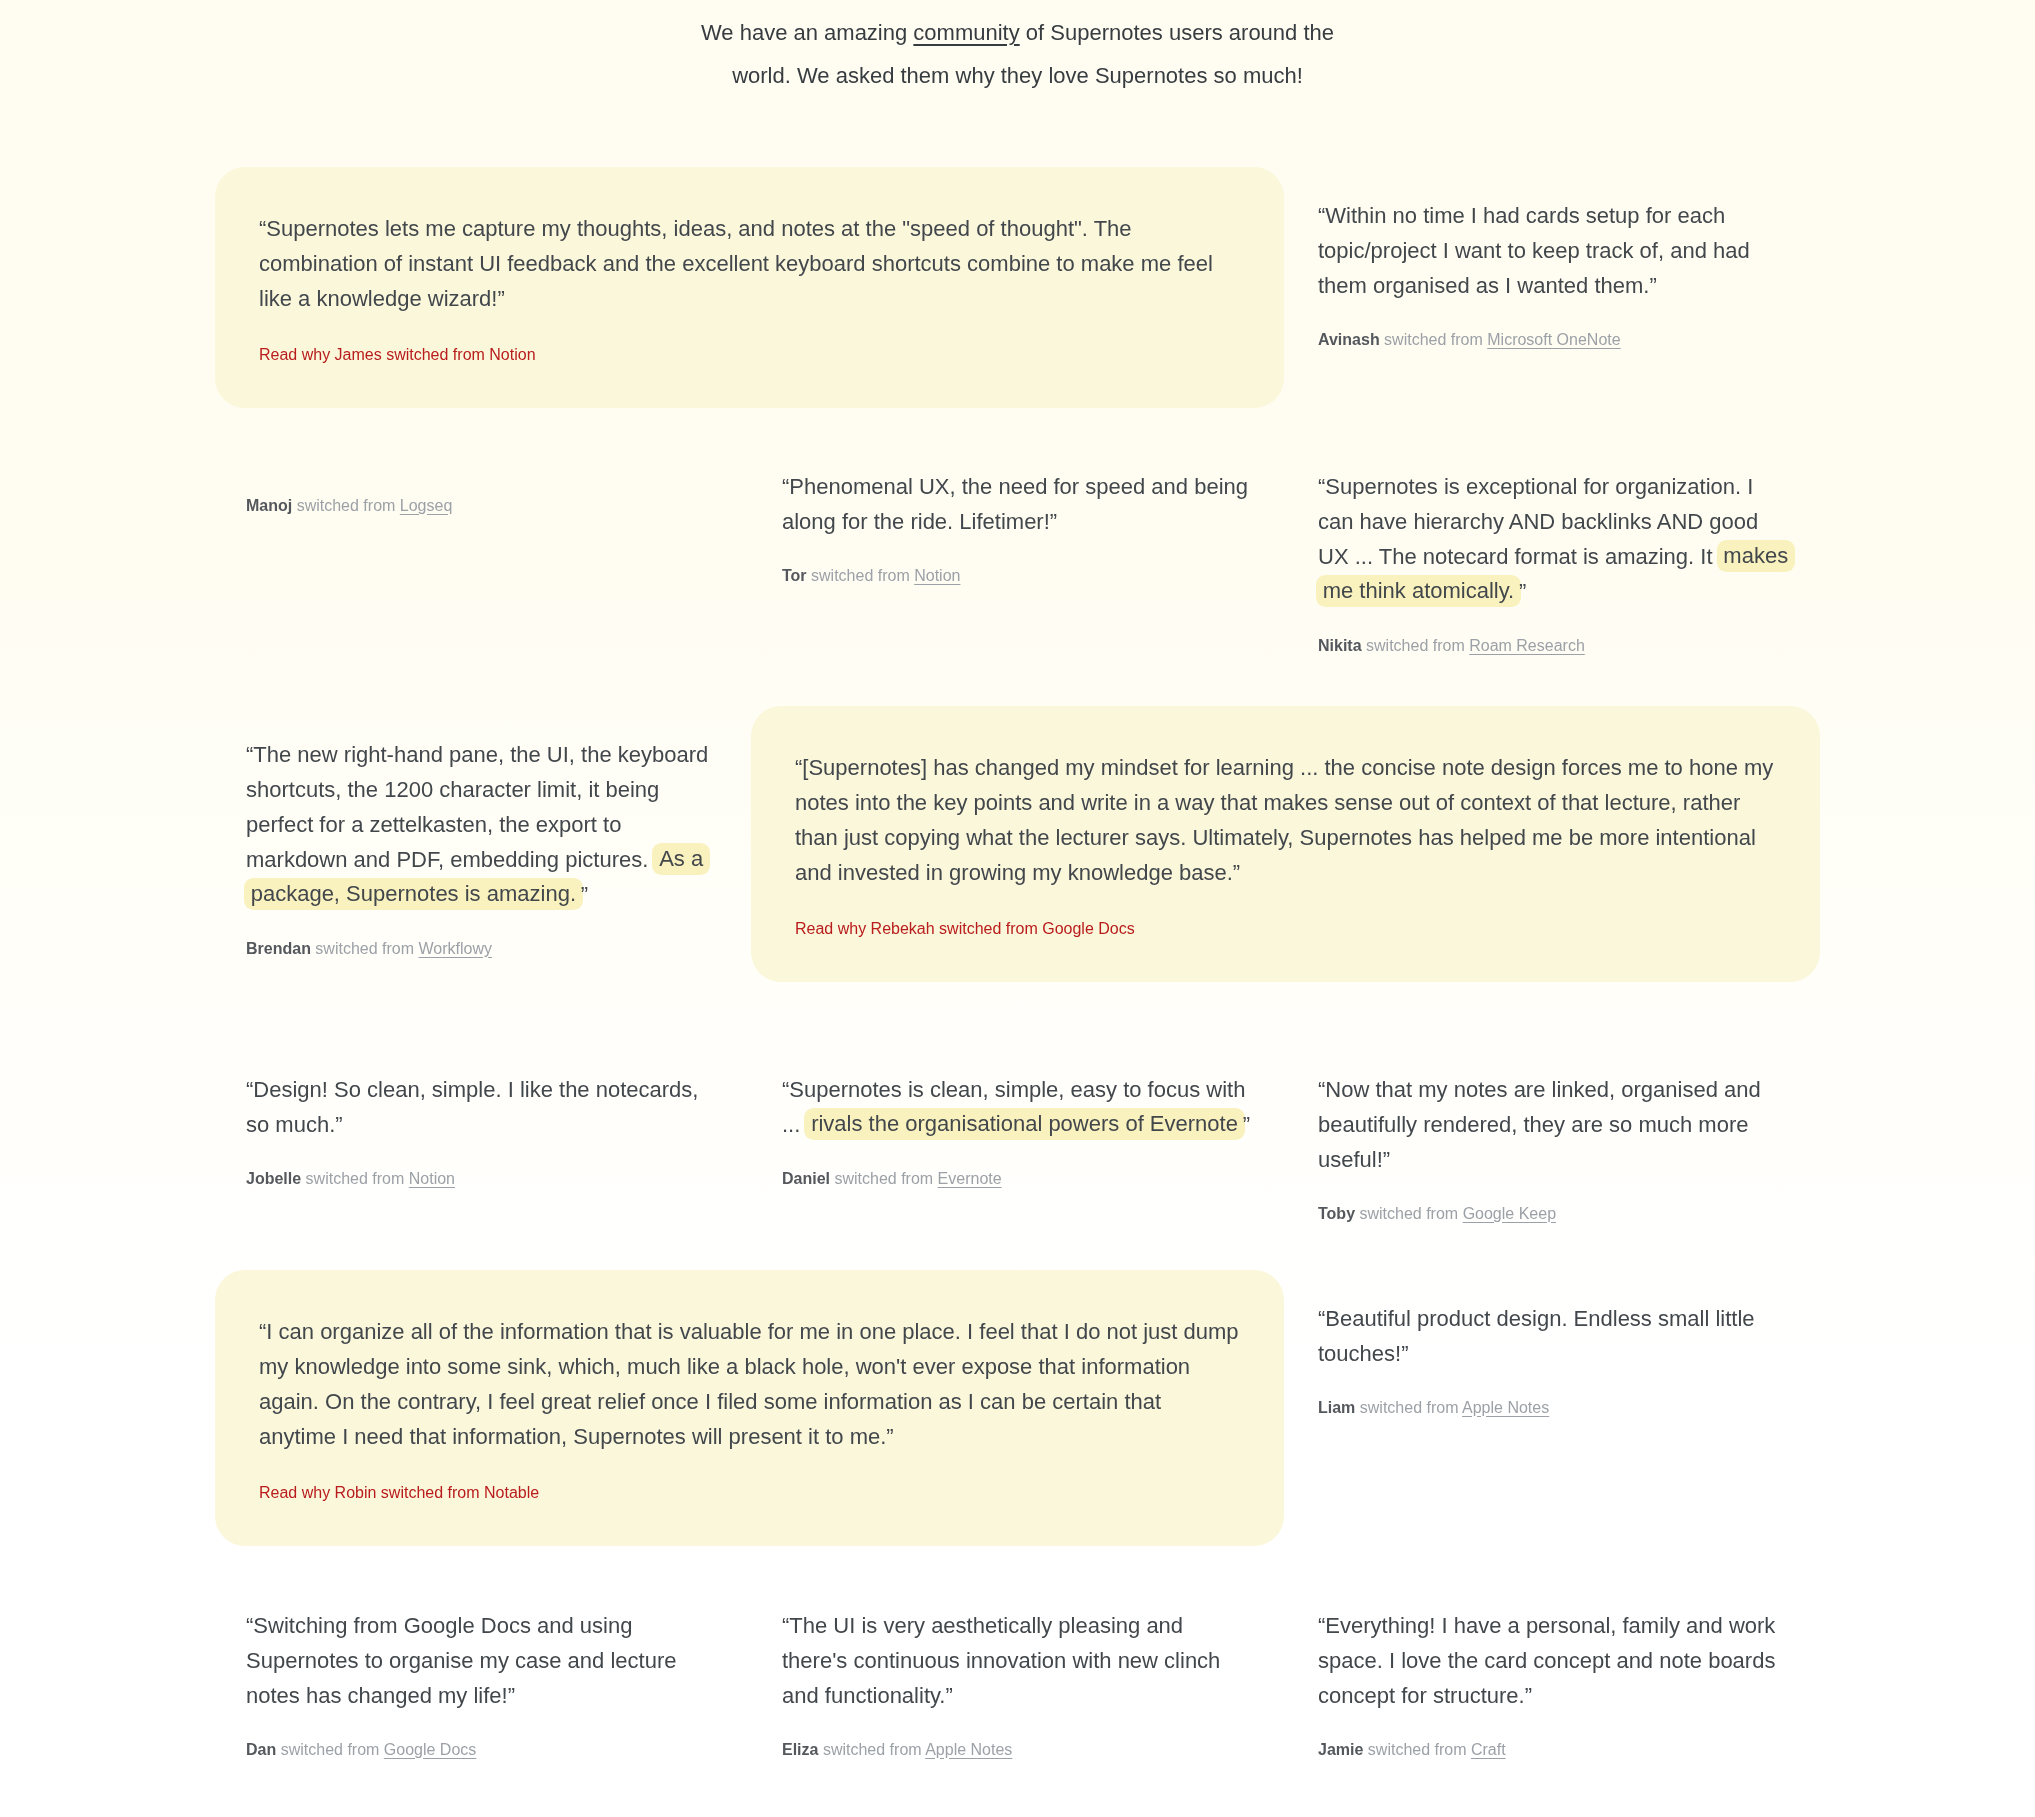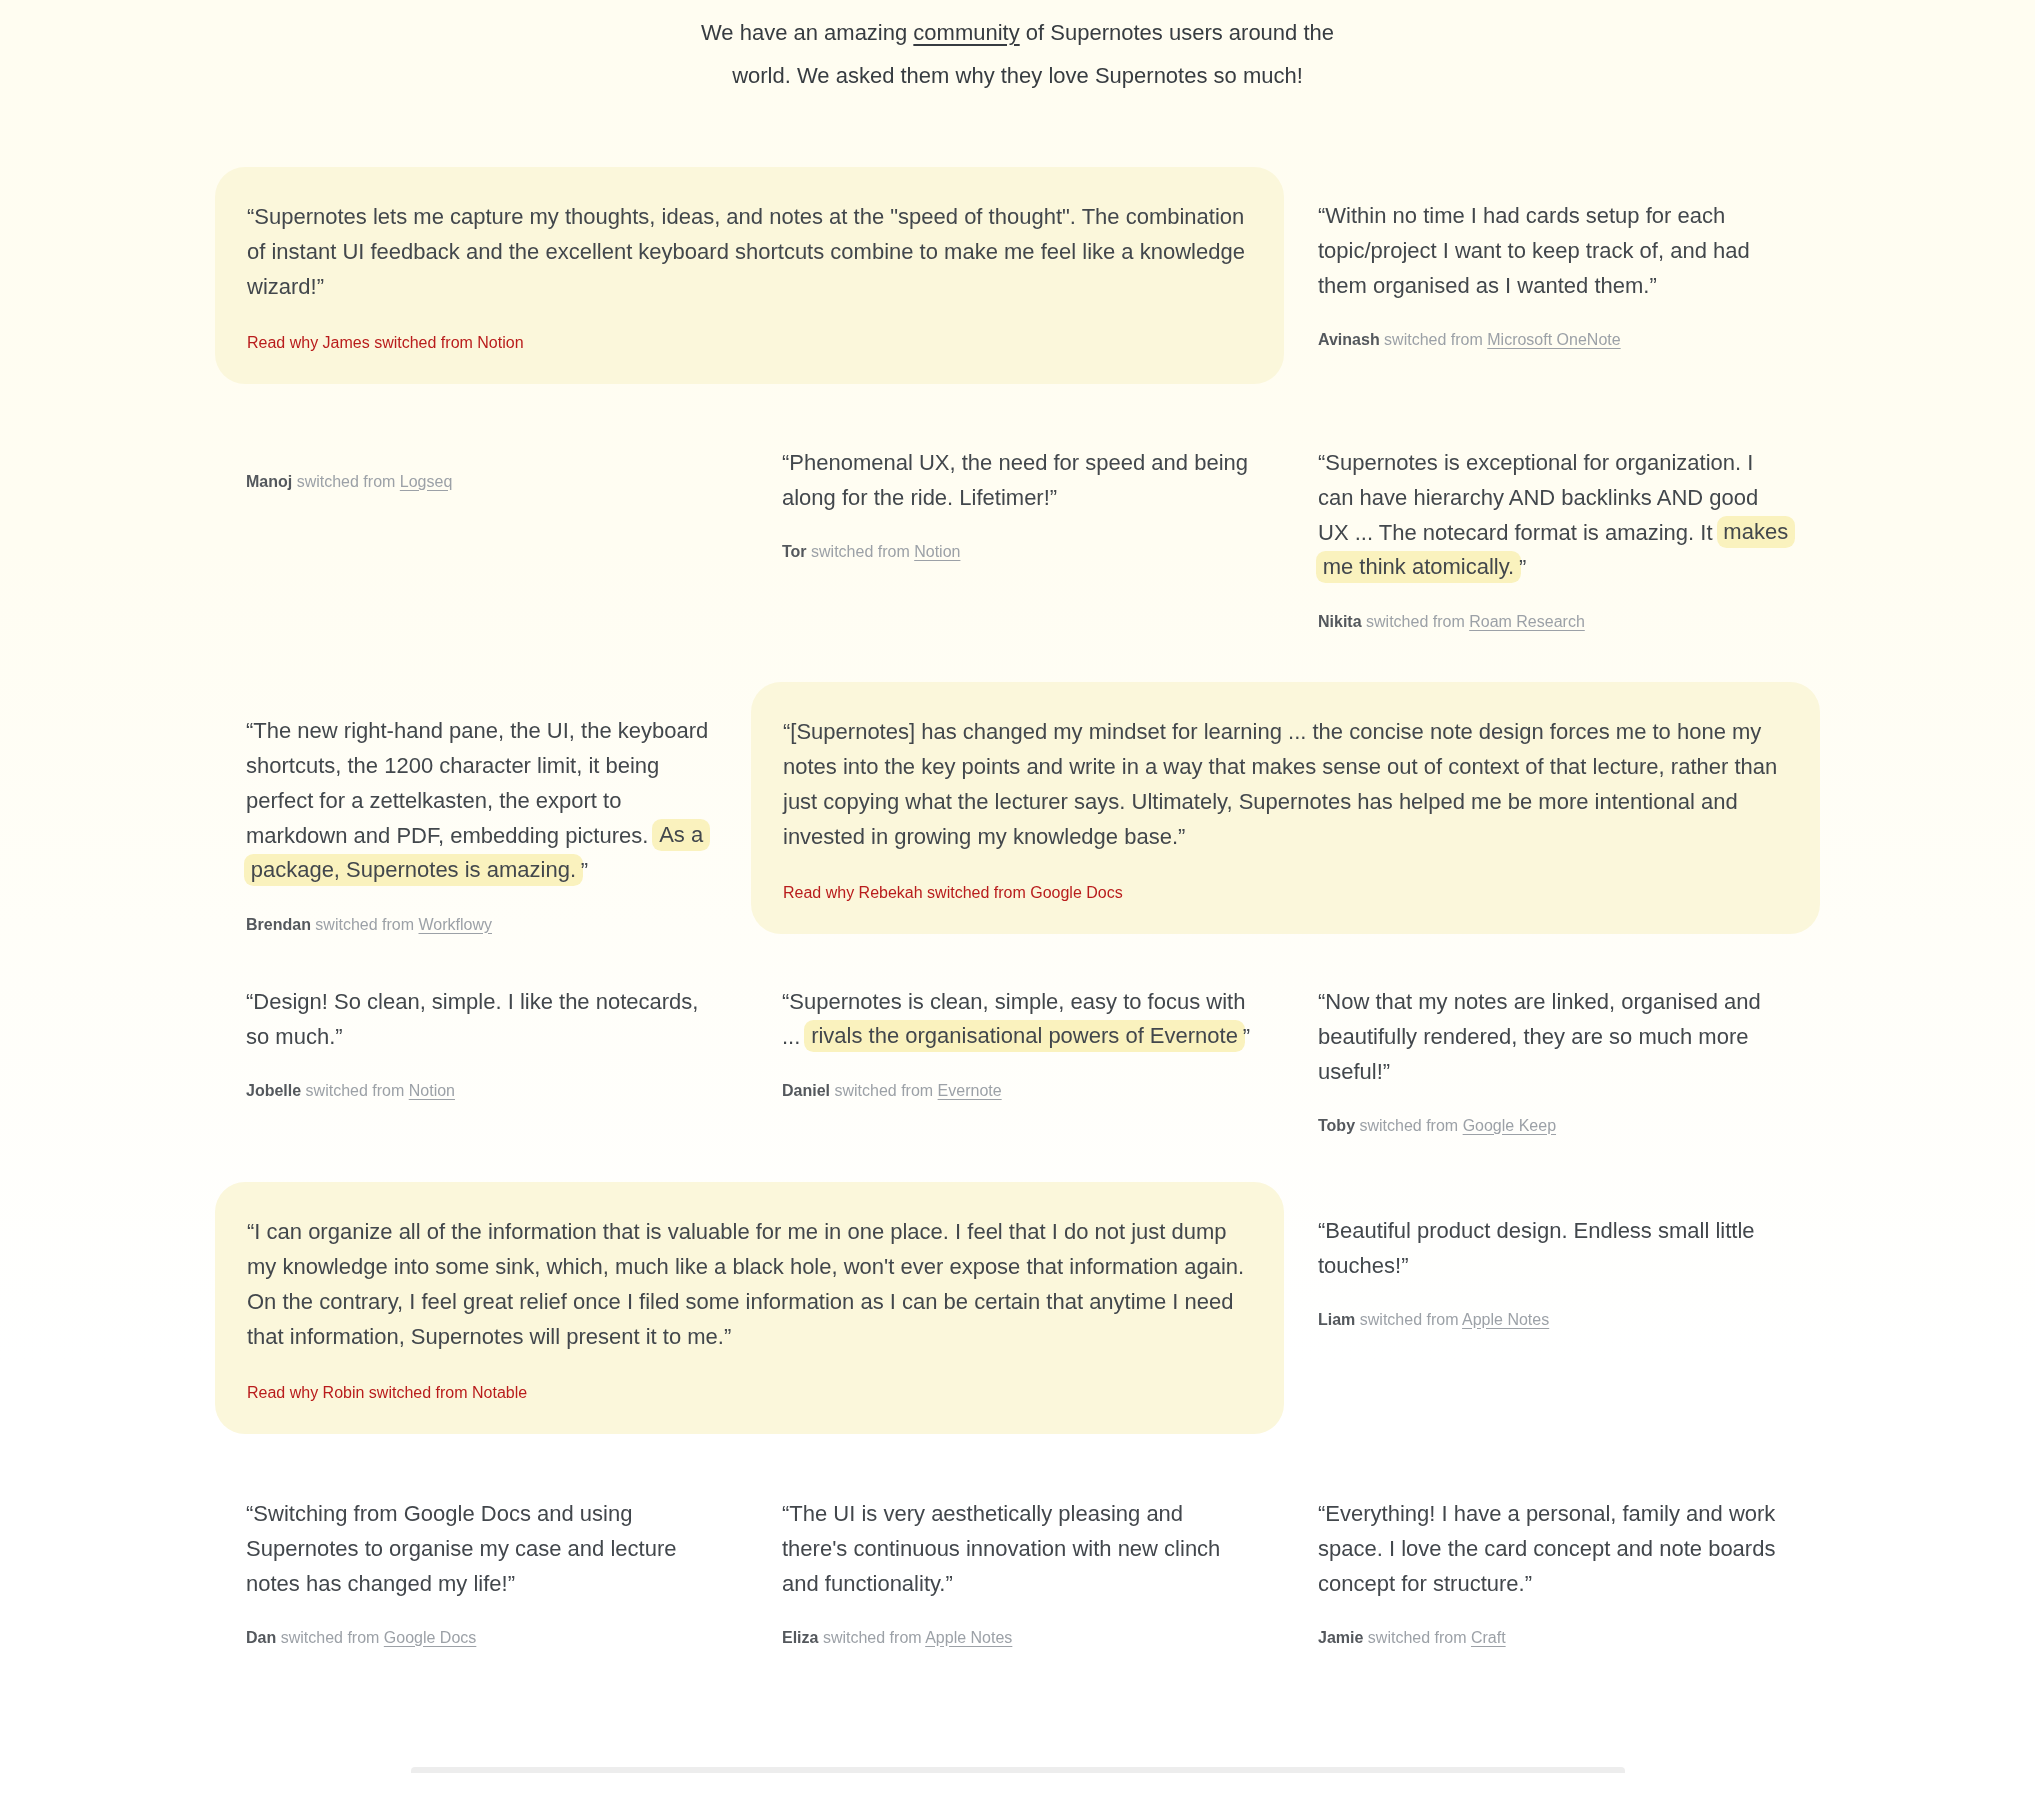--- a/index.html
+++ b/index.html
@@ -9,34 +9,34 @@
     font-family:"Liberation Sans",sans-serif;
   }
   .header{
     text-align:center;padding-top:10.8px;margin-bottom:70px;
     font-size:22px;line-height:43px;color:#373C41;
   }
   .community{color:inherit;text-decoration:underline;text-underline-offset:4px;cursor:pointer;}
   .row{display:grid;grid-template-columns:repeat(3,471px);column-gap:65px;justify-content:center;}
   .mb-r1{margin-bottom:61px;}
   .mb-r2{margin-bottom:51px;}
-  .mb-r3{margin-bottom:50px;}
+  .mb-r3{margin-bottom:90px;}
   .mb-r4{margin-bottom:47px;margin-top:24px;}
   .mb-r5{margin-bottom:62px;}
   .quote{margin:0;font-size:22px;line-height:35px;color:#42474C;}
   .attr{margin:28px 0 0;font-size:16px;color:#9CA1A7;}
   .name{color:#54585D;font-weight:700;}
   .source{color:#9CA1A7;text-decoration:underline;text-underline-offset:2.7px;cursor:pointer;}
   .read-why{margin:30px 0 0;font-size:16px;color:#b91c1c;cursor:pointer;}
   .hl{
     background:#FAF2BE;border-radius:9.4px;padding:3.4px 6.7px;margin:0 -2px;
     -webkit-box-decoration-break:clone;box-decoration-break:clone;
   }
   .featured{
-    background:#FBF7DB;border-radius:30px;padding:32px;margin:0 -31px;cursor:pointer;
+    background:#FBF7DB;border-radius:30px;padding:44px;margin:0 -31px;cursor:pointer;
   }
   .featured.left{grid-column:1 / span 2;}
   .featured.right{grid-column:2 / span 2;}
   .pad-top{padding-top:31px;}
   .next-bar{width:1214px;height:6.7px;margin:120px auto 0;background:#EDEDED;border-radius:4px 4px 0 0;}
 </style>
 </head>
 <body>
 
 <div class="page">

